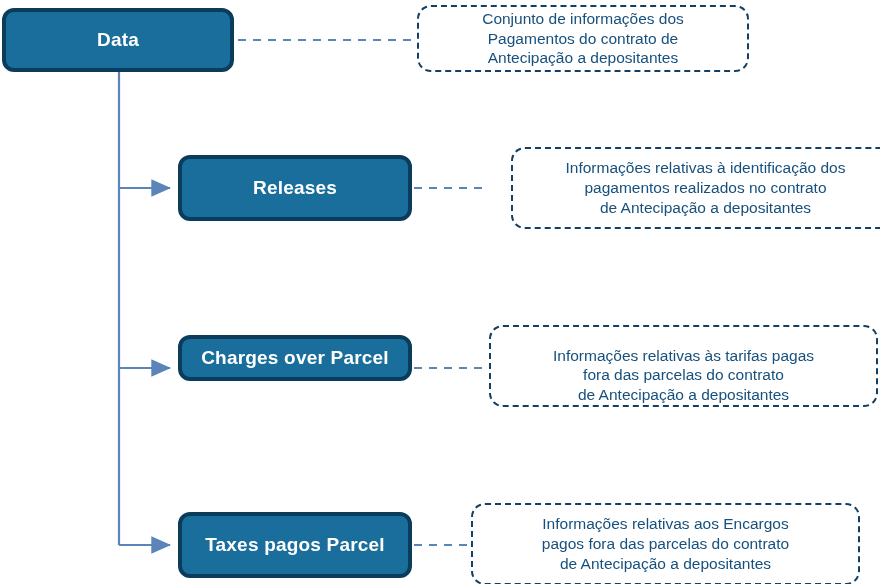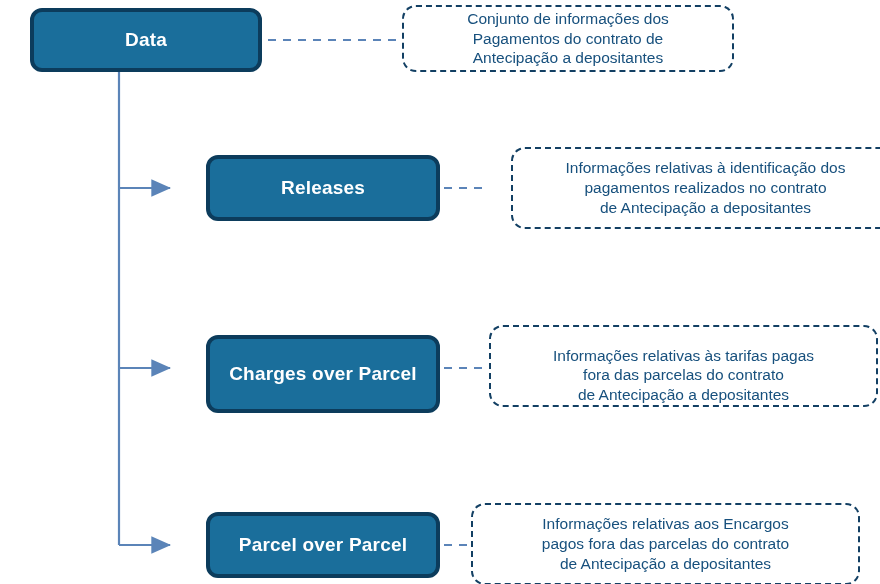--- a/index.html
+++ b/index.html
@@ -32,21 +32,20 @@
     border: 4px solid #0c3c5c;
     border-radius: 12px;
     display: flex;
     align-items: center;
     justify-content: center;
     text-align: center;
     color: #ffffff;
     font-size: 19px;
     font-weight: bold;
     letter-spacing: 0.2px;
-    margin-left: 28px;
   }
   .node-label {
     display: block;
     padding: 0 10px;
     line-height: 1.2;
   }
   .note {
     position: absolute;
     box-sizing: border-box;
     background: #ffffff;
@@ -86,46 +85,46 @@
 
     <path d="M238,40 L414,40" stroke="#5b84b8" stroke-width="2.2" fill="none" stroke-dasharray="8 7"></path>
     <path d="M414,188 L489,188" stroke="#5b84b8" stroke-width="2.2" fill="none" stroke-dasharray="8 7"></path>
     <path d="M414,368 L489,368" stroke="#5b84b8" stroke-width="2.2" fill="none" stroke-dasharray="8 7"></path>
     <path d="M414,545 L489,545" stroke="#5b84b8" stroke-width="2.2" fill="none" stroke-dasharray="8 7"></path>
   </svg>
 
   <div class="node" style="left:2px; top:8px; width:232px; height:64px;">
     <span class="node-label">Data</span>
   </div>
-  <div class="note" style="left:402px; top:5px; width:332px; height:67px;">
+  <div class="note" style="left:417px; top:5px; width:332px; height:67px;">
     <span class="note-text">Conjunto de informações dos
 Pagamentos do contrato de
 Antecipação a depositantes</span>
   </div>
 
   <div class="node" style="left:178px; top:155px; width:234px; height:66px;">
     <span class="node-label">Releases</span>
   </div>
   <div class="note" style="left:511px; top:147px; width:389px; height:82px;">
     <span class="note-text">Informações relativas à identificação dos
 pagamentos realizados no contrato
 de Antecipação a depositantes</span>
   </div>
 
-  <div class="node" style="left:178px; top:335px; width:234px; height:78px;">
+  <div class="node" style="left:178px; top:335px; width:234px; height:46px;">
     <span class="node-label">Charges over Parcel</span>
   </div>
   <div class="note" style="left:489px; top:325px; width:389px; height:82px;align-items:flex-end;">
     <span class="note-text">Informações relativas às tarifas pagas
 fora das parcelas do contrato
 de Antecipação a depositantes</span>
   </div>
 
   <div class="node" style="left:178px; top:512px; width:234px; height:66px;">
-    <span class="node-label">Parcel over Parcel</span>
+    <span class="node-label">Taxes pagos Parcel</span>
   </div>
   <div class="note" style="left:471px; top:503px; width:389px; height:82px;">
     <span class="note-text">Informações relativas aos Encargos
 pagos fora das parcelas do contrato
 de Antecipação a depositantes</span>
   </div>
 
 </div>
 
 </body></html>

